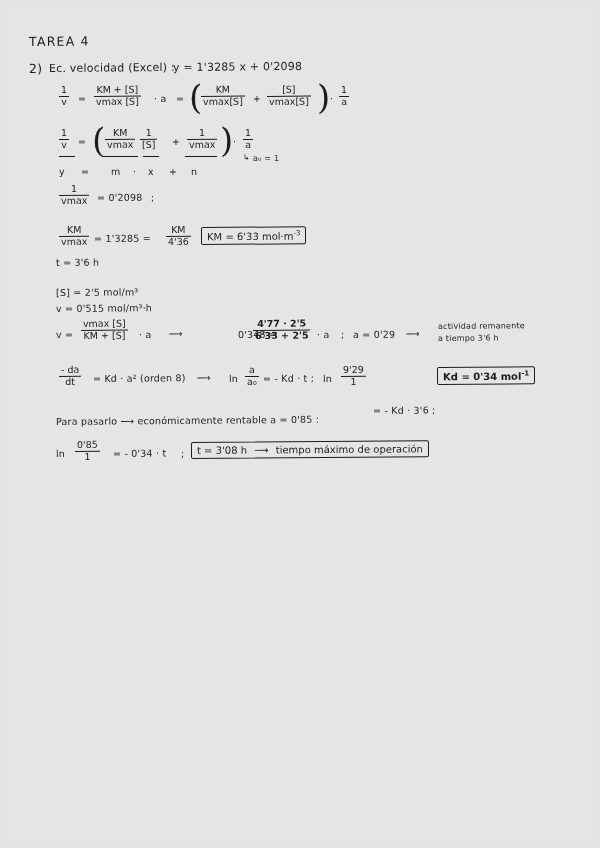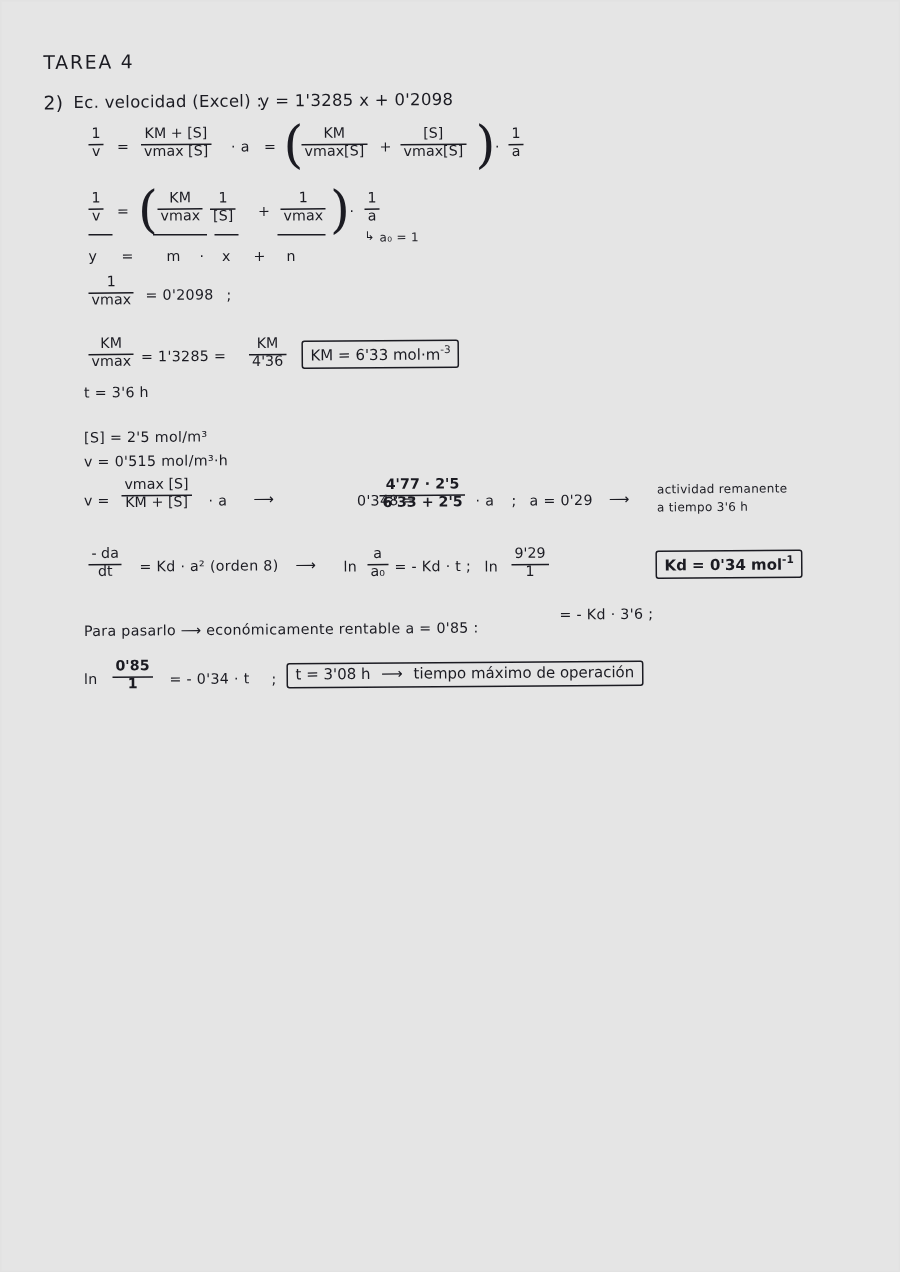--- a/index.html
+++ b/index.html
@@ -217,21 +217,21 @@
     <span class="den">1</span>
   </div>
   <div class="hw sm" style="left:372px; top:372px;margin-top:32px;">= - Kd · 3'6 ;</div>
   <div class="boxed" style="left:436px; top:366px;font-weight:bold;">
     <span>Kd = 0'34  mol</span><sup style="font-size:7px;">-1</sup>
   </div>
 
   <div class="hw sm" style="left:55px; top:415px;">Para pasarlo ⟶ económicamente rentable  a = 0'85 :</div>
 
   <div class="hw sm" style="left:55px; top:447px;">ln</div>
-  <div class="frac" style="left:74px; top:439px;font-weight:bold;">
+  <div class="frac" style="left:74px; top:439px;">
     <span class="num">0'85</span>
     <span class="den">1</span>
   </div>
   <div class="hw sm" style="left:112px; top:447px;">= - 0'34 · t</div>
   <div class="hw sm" style="left:180px; top:447px;">;</div>
   <div class="boxed" style="left:190px; top:441px;">
     <span>t = 3'08  h</span>
     <span style="margin:0 4px;">⟶</span>
     <span>tiempo máximo de operación</span>
   </div>

